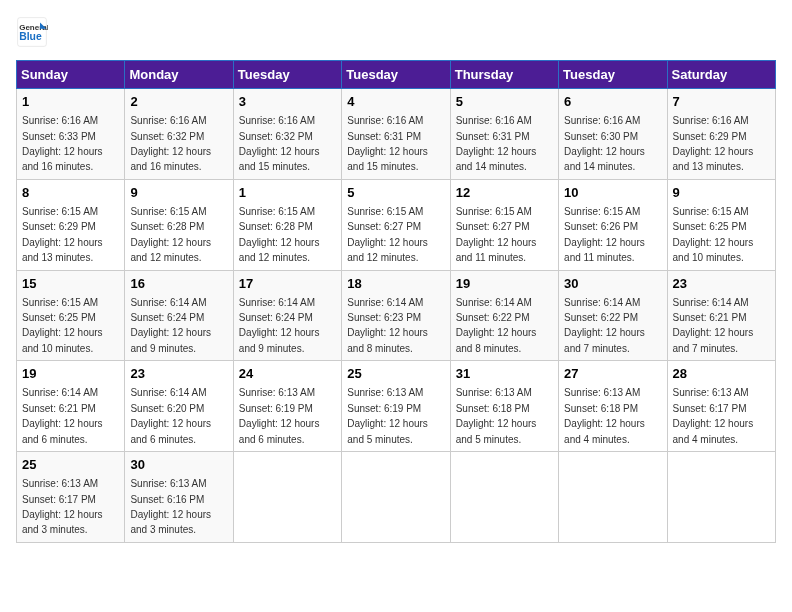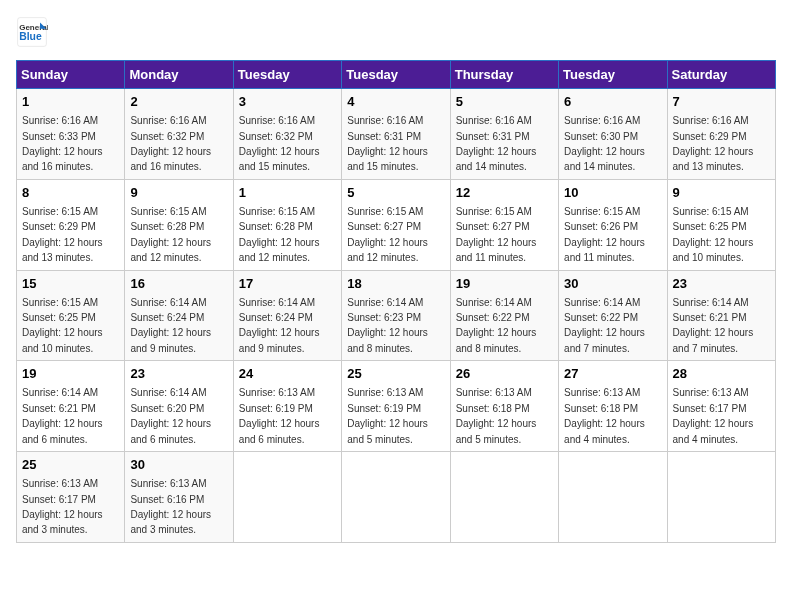--- a/index.html
+++ b/index.html
@@ -132,21 +132,21 @@
         <td><span class="day-num">18</span><span class="day-detail">Sunrise: 6:14 AM<br>Sunset: 6:23 PM<br>Daylight: 12 hours<br>and 8 minutes.</span></td>
         <td><span class="day-num">19</span><span class="day-detail">Sunrise: 6:14 AM<br>Sunset: 6:22 PM<br>Daylight: 12 hours<br>and 8 minutes.</span></td>
         <td><span class="day-num">30</span><span class="day-detail">Sunrise: 6:14 AM<br>Sunset: 6:22 PM<br>Daylight: 12 hours<br>and 7 minutes.</span></td>
         <td><span class="day-num">23</span><span class="day-detail">Sunrise: 6:14 AM<br>Sunset: 6:21 PM<br>Daylight: 12 hours<br>and 7 minutes.</span></td>
       </tr>
       <tr>
         <td><span class="day-num">19</span><span class="day-detail">Sunrise: 6:14 AM<br>Sunset: 6:21 PM<br>Daylight: 12 hours<br>and 6 minutes.</span></td>
         <td><span class="day-num">23</span><span class="day-detail">Sunrise: 6:14 AM<br>Sunset: 6:20 PM<br>Daylight: 12 hours<br>and 6 minutes.</span></td>
         <td><span class="day-num">24</span><span class="day-detail">Sunrise: 6:13 AM<br>Sunset: 6:19 PM<br>Daylight: 12 hours<br>and 6 minutes.</span></td>
         <td><span class="day-num">25</span><span class="day-detail">Sunrise: 6:13 AM<br>Sunset: 6:19 PM<br>Daylight: 12 hours<br>and 5 minutes.</span></td>
-        <td><span class="day-num">26</span><span class="day-detail">Sunrise: 6:13 AM<br>Sunset: 6:18 PM<br>Daylight: 12 hours<br>and 5 minutes.</span></td>
+        <td><span class="day-num">31</span><span class="day-detail">Sunrise: 6:13 AM<br>Sunset: 6:18 PM<br>Daylight: 12 hours<br>and 5 minutes.</span></td>
         <td><span class="day-num">27</span><span class="day-detail">Sunrise: 6:13 AM<br>Sunset: 6:18 PM<br>Daylight: 12 hours<br>and 4 minutes.</span></td>
         <td><span class="day-num">28</span><span class="day-detail">Sunrise: 6:13 AM<br>Sunset: 6:17 PM<br>Daylight: 12 hours<br>and 4 minutes.</span></td>
       </tr>
       <tr>
         <td><span class="day-num">25</span><span class="day-detail">Sunrise: 6:13 AM<br>Sunset: 6:17 PM<br>Daylight: 12 hours<br>and 3 minutes.</span></td>
         <td><span class="day-num">30</span><span class="day-detail">Sunrise: 6:13 AM<br>Sunset: 6:16 PM<br>Daylight: 12 hours<br>and 3 minutes.</span></td>
         <td class="empty"></td>
         <td class="empty"></td>
         <td class="empty"></td>
         <td class="empty"></td>

